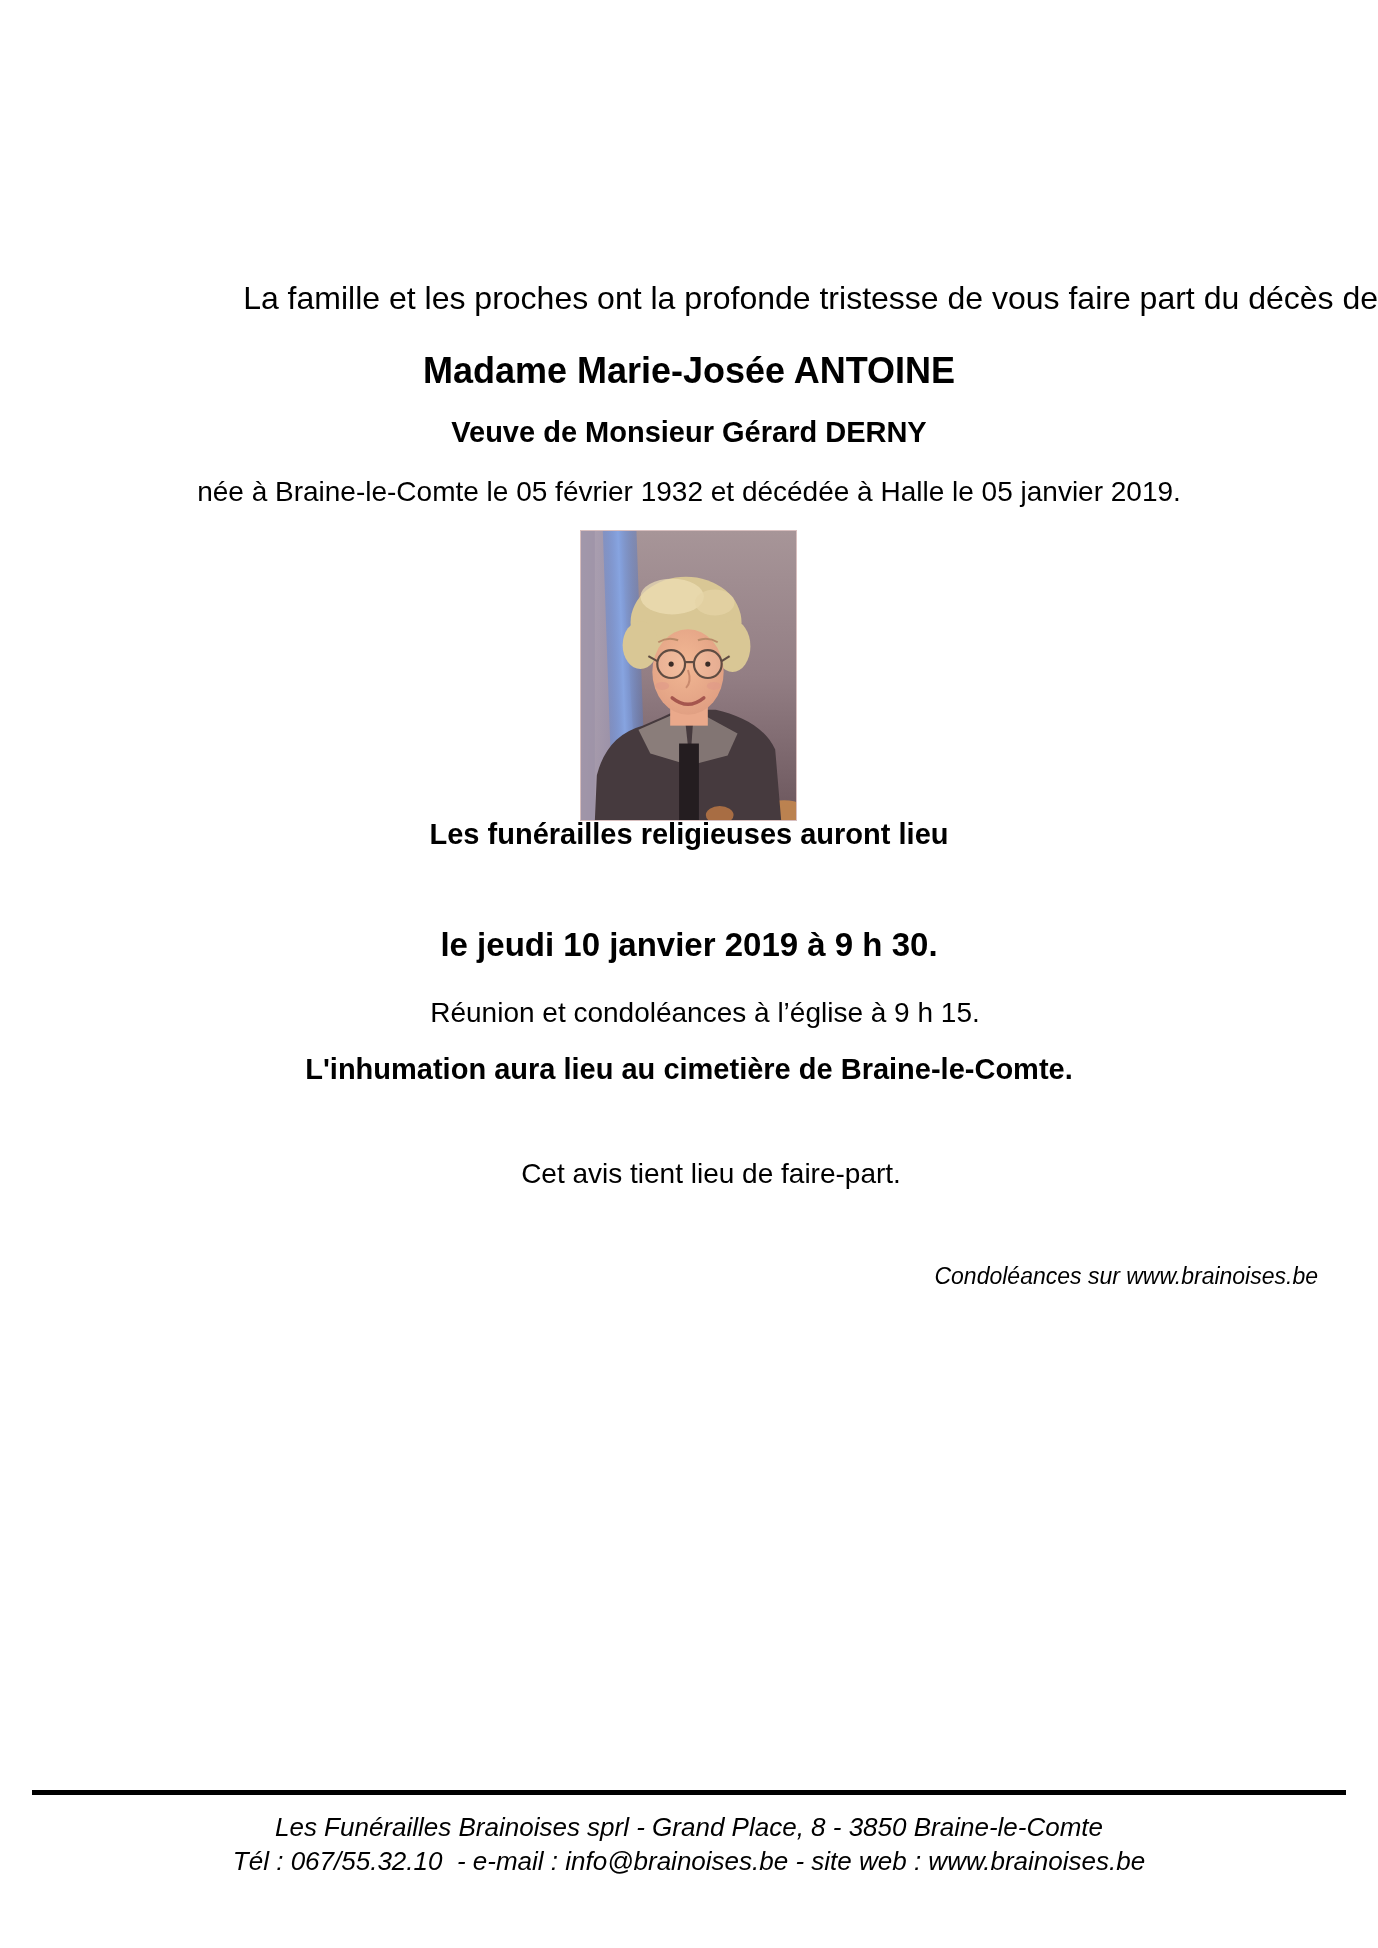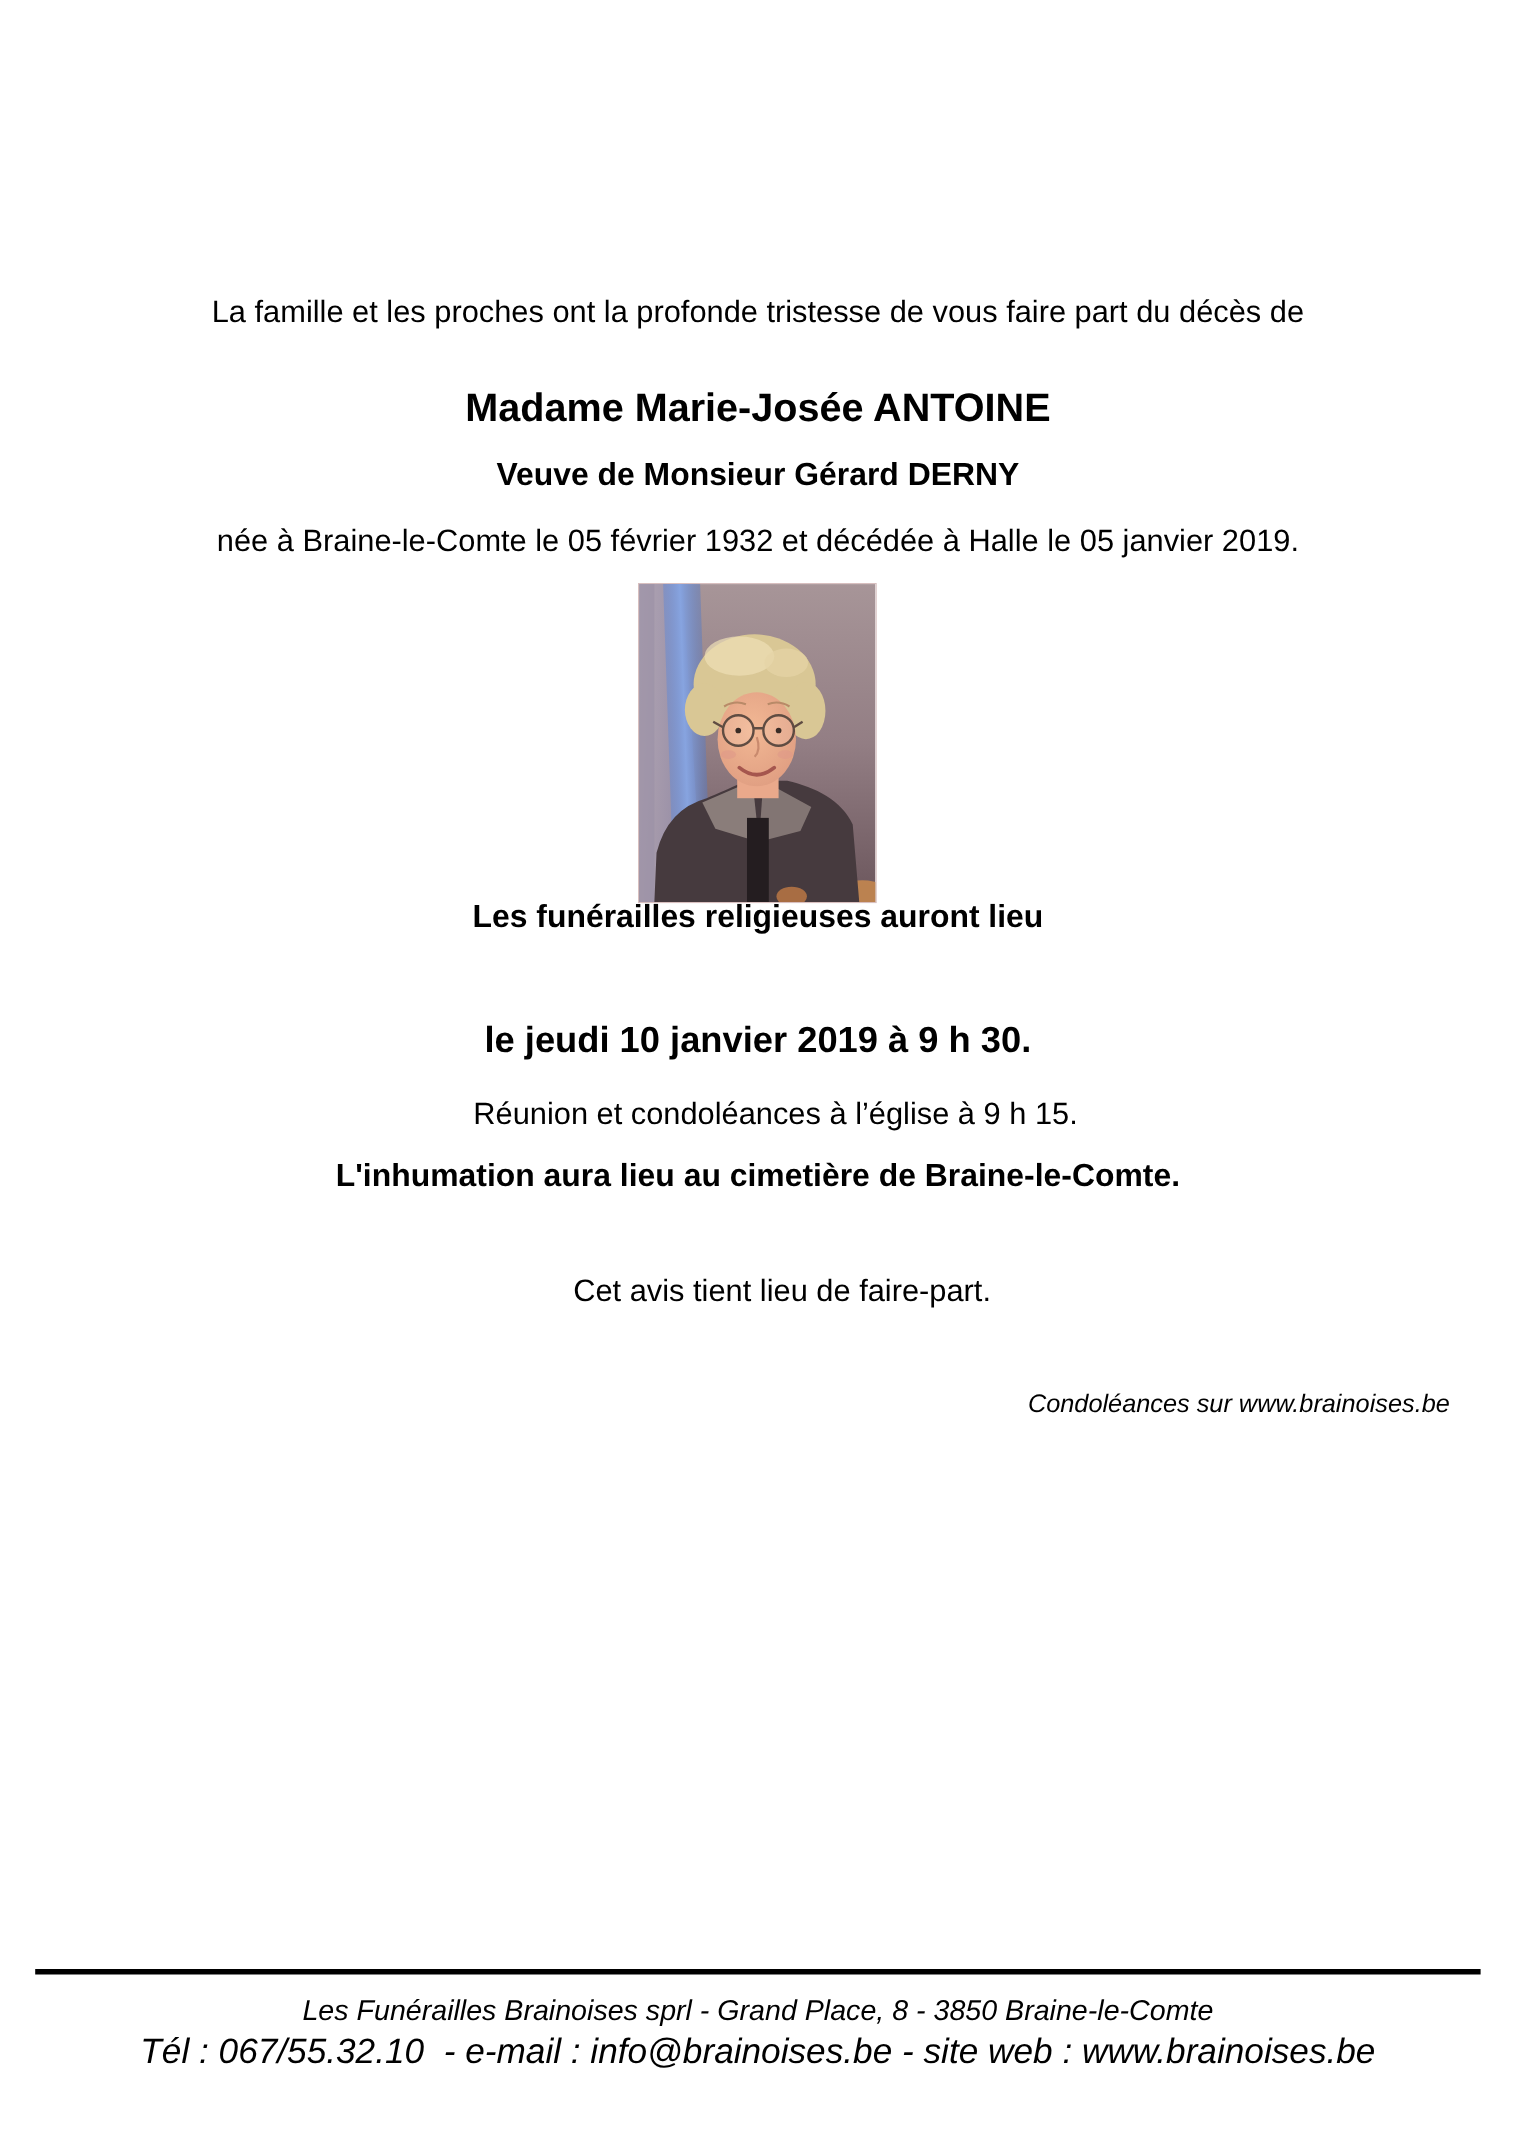--- a/index.html
+++ b/index.html
@@ -17,21 +17,21 @@
     color: var(--text-color, #000000);
     overflow: hidden;
   }
   .line {
     position: absolute;
     left: 0;
     right: 0;
     text-align: center;
     white-space: pre-wrap;
   }
-  .intro        { top: 268px;  font-size: 28px; }
+  .intro        { top: 280px;  font-size: 32px; text-align: right; }
   .name         { top: 350px;  font-size: 36px; font-weight: bold; }
   .relation     { top: 416px;  font-size: 29px; font-weight: bold; }
   .life-dates   { top: 476px;  font-size: 28px; }
   .funeral-intro{ top: 818px;  font-size: 29px; font-weight: bold; }
   .funeral-date { top: 926px;  font-size: 33px; font-weight: bold; }
   .gathering    { top: 997px;  font-size: 28px; padding-left: 32px; }
   .burial       { top: 1053px; font-size: 29px; font-weight: bold; }
   .notice       { top: 1158px; font-size: 28px; padding-left: 44px; }
   .condolences  {
     position: absolute;
@@ -54,21 +54,21 @@
   .photo-frame svg { display: block; width: 100%; height: 100%; }
   .footer-rule {
     position: absolute;
     top: 1790px;
     left: 32px;
     width: 1314px;
     height: 5px;
     background: #000000;
   }
   .footer-company { top: 1812px; font-size: 26px; font-style: italic; }
-  .footer-contact { top: 1846px; font-size: 32px; font-style: italic; }
+  .footer-contact { top: 1846px; font-size: 26px; font-style: italic; }
 
   
   .hair-fill   { fill: var(--hair, #d9c795); }
   .skin-fill   { fill: var(--skin, #eaa98b); }
   .jacket-fill { fill: var(--jacket, #463a3e); }
 </style>
 </head>
 <body>
 
 <div class="page">

